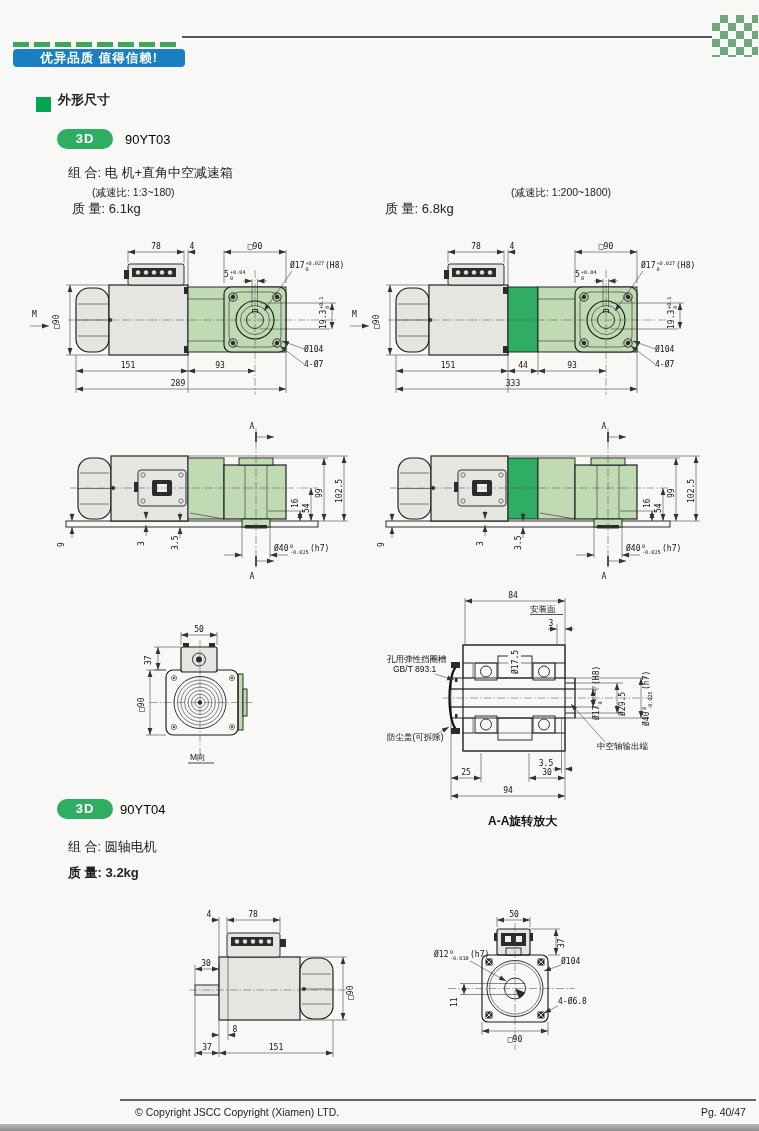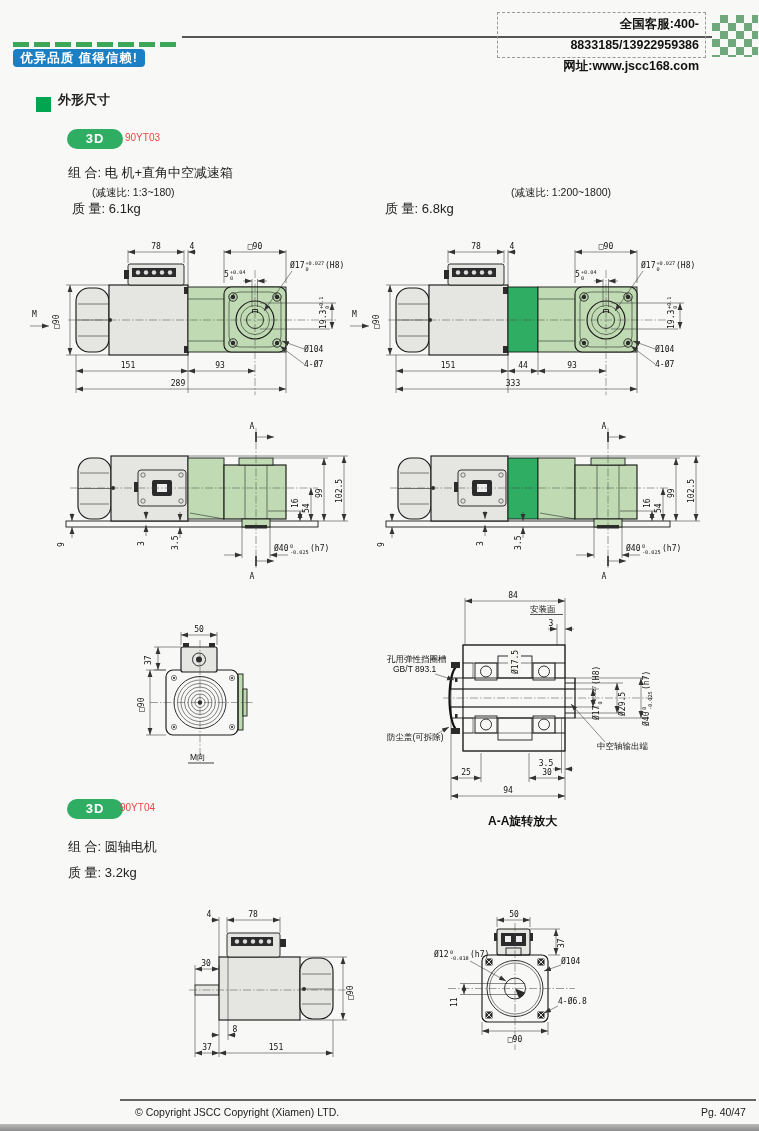--- a/index.html
+++ b/index.html
@@ -3,33 +3,33 @@
 <meta charset="utf-8">
 <style>
   html,body{margin:0;padding:0;background:#e9e9e7;}
   .page{position:relative;width:759px;height:1131px;background:#F8F8F6;overflow:hidden;
         font-family:"Liberation Sans","DejaVu Sans",sans-serif;color:#222;}
   .abs{position:absolute;}
   
   .logo{left:14px;top:12px;font-size:27px;font-weight:bold;color:#17262D;letter-spacing:.5px;}
   .dashes{left:13px;top:42px;width:167px;height:5px;
           background:repeating-linear-gradient(90deg,#3BA757 0 16px,rgba(0,0,0,0) 16px 21px);}
-  .banner{left:13px;top:49px;width:132px;height:18px;background:#1B7FC4;border-radius:4px;
+  .banner{left:13px;top:49px;width:172px;height:18px;background:#1B7FC4;border-radius:4px;
           color:#fff;font-weight:bold;font-size:12.5px;line-height:18px;text-align:center;letter-spacing:1px;}
   .hrule{left:182px;top:36px;width:563px;height:2px;background:#555;}
   .contact{left:497px;top:12px;width:209px;height:46px;border:1.5px dashed #999;box-sizing:border-box;
            text-align:right;padding:1px 6px 0 0;font-weight:bold;font-size:12.5px;line-height:21px;color:#111;}
   .checker{left:712px;top:15px;width:46px;height:42px;
            background:repeating-conic-gradient(#6FA87B 0% 25%,#F8F8F6 0% 50%);background-size:16px 16px;}
   
   .secsq{left:36px;top:97px;width:15px;height:15px;background:#00A550;}
   .sectitle{left:58px;top:91px;font-size:13px;font-weight:bold;color:#222;}
   .badge{width:56px;height:20px;background:#2FAE63;border-radius:10px;color:#fff;font-weight:bold;
-         font-size:13px;line-height:20px;text-align:center;letter-spacing:1px;margin-left:10px;}
-  .model{font-size:10px;color:#ef4444;}
+         font-size:13px;line-height:20px;text-align:center;letter-spacing:1px;}
+  .model{font-size:13px;color:#000000;}
   .spec{font-size:13px;color:#222;}
   .ratio{font-size:10.5px;color:#222;}
   
   .frule{left:120px;top:1099px;width:636px;height:1.5px;background:#666;}
   .fcopy{left:135px;top:1106px;font-size:10.5px;color:#222;}
   .fpage{left:701px;top:1106px;font-size:10.5px;color:#222;}
   .bbar{left:0;top:1124px;width:759px;height:7px;background:linear-gradient(#b9b9b9,#8c8c8c);}
   
   svg{overflow:visible;}
   svg text{font-family:"DejaVu Sans Mono","DejaVu Sans",monospace;font-size:8px;fill:#111;}
@@ -64,24 +64,20 @@
       <pattern id="h2" width="3" height="3" patternTransform="rotate(45)" patternUnits="userSpaceOnUse">
         <rect width="3" height="3" fill="#EDEDEA"></rect>
         <line x1="0" y1="0" x2="0" y2="3" stroke="#555" stroke-width="0.7"></line>
       </pattern>
     </defs>
   </svg>
 
   <div class="abs dashes"></div>
   <div class="abs hrule"></div>
   <div class="abs banner">优异品质 值得信赖!</div>
-  <div class="abs contact">
-    <div>全国客服:400-8833185/13922959386</div>
-    <div>网址:www.jscc168.com</div>
-  </div>
   <div class="abs checker"></div>
 
   <div class="abs secsq"></div>
   <div class="abs sectitle">外形尺寸</div>
 
   <div class="abs badge" style="left:57px;top:129px;">3D</div>
   <div class="abs model" style="left:125px;top:132px;">90YT03</div>
   <div class="abs spec" style="left:68px;top:164px;">组 合:  电 机+直角中空减速箱</div>
   <div class="abs ratio" style="left:92px;top:186px;">(减速比: 1:3~180)</div>
   <div class="abs spec" style="left:72px;top:200px;">质 量:  6.1kg</div>
@@ -562,21 +558,21 @@
       <text class="dn" x="161" y="178">3.5</text>
       <line class="w" x1="66" y1="208" x2="180" y2="208" marker-start="url(#ah)" marker-end="url(#ah)"></line>
       <text class="dn" x="123" y="205">94</text>
       <text class="cap" x="103" y="237">A-A旋转放大</text>
     </g>
   </svg>
 
   <div class="abs badge" style="left:57px;top:799px;">3D</div>
   <div class="abs model" style="left:120px;top:802px;">90YT04</div>
   <div class="abs spec" style="left:68px;top:838px;">组 合:  圆轴电机</div>
-  <div class="abs spec" style="left:68px;top:864px;">质 量:  3.2kg</div>
+  <div class="abs spec" style="left:68px;top:864px;font-weight:bold;">质 量:  3.2kg</div>
 
   <svg class="abs" style="left:175px;top:905px;" width="258" height="165" viewBox="0 0 258 165">
     <g>
       <rect x="20" y="80" width="24" height="10" class="grey o"></rect>
       <rect x="44" y="52" width="81" height="63" class="grey ob"></rect>
       <path d="M53 52V115" class="ot"></path>
       <rect x="125" y="53" width="33" height="61" rx="13" class="grey ob"></rect>
       <path d="M127 69h29M125 84h33M127 99h29" class="ot"></path>
       <circle cx="129" cy="84" r="2" class="dk"></circle>
       <rect x="52" y="28" width="53" height="24" rx="2" class="grey o"></rect>

